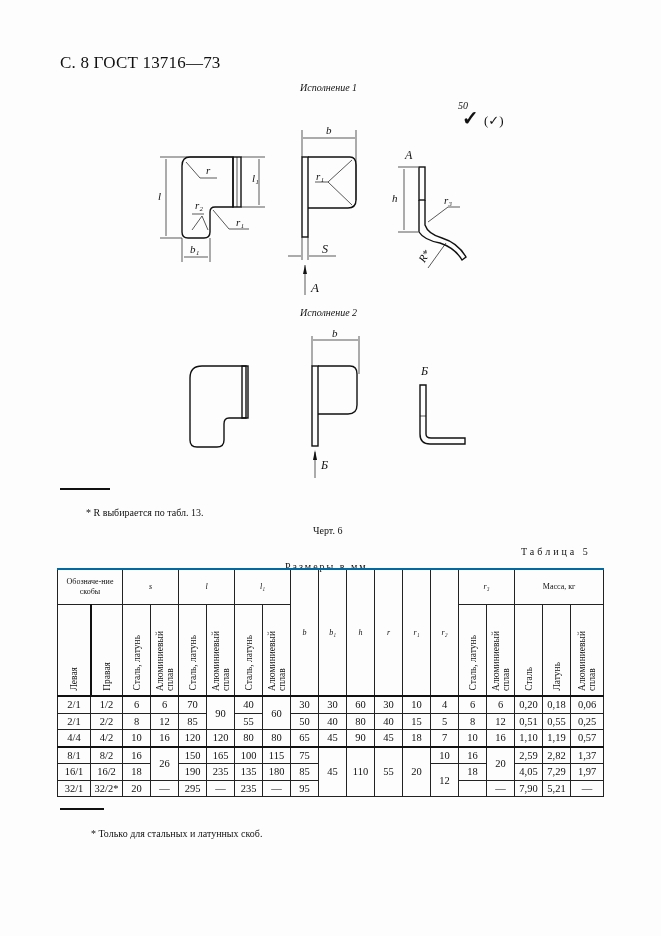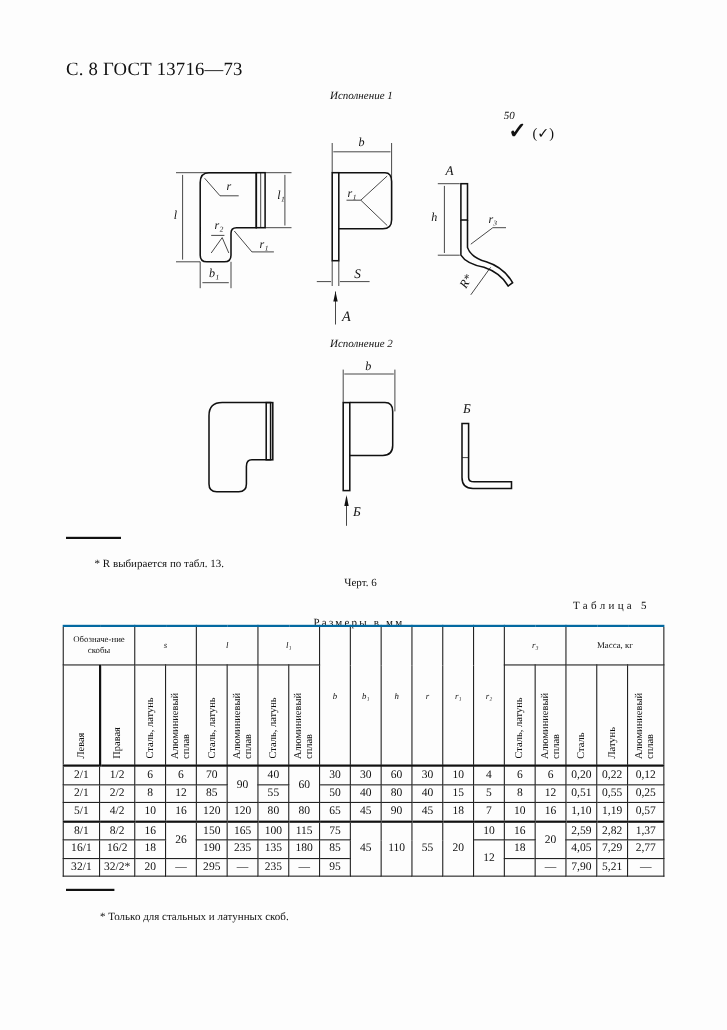--- a/index.html
+++ b/index.html
@@ -193,22 +193,22 @@
       <td rowspan="2">60</td>
       <td>30</td>
       <td>30</td>
       <td>60</td>
       <td>30</td>
       <td>10</td>
       <td>4</td>
       <td>6</td>
       <td>6</td>
       <td>0,20</td>
-      <td>0,22</td>
-      <td>0,12</td>
+      <td>0,18</td>
+      <td>0,06</td>
     </tr>
 
     <tr>
       <td>2/1</td>
       <td>2/2</td>
       <td>8</td>
       <td>12</td>
       <td>85</td>
       <td>55</td>
       <td>50</td>
@@ -218,21 +218,21 @@
       <td>15</td>
       <td>5</td>
       <td>8</td>
       <td>12</td>
       <td>0,51</td>
       <td>0,55</td>
       <td>0,25</td>
     </tr>
 
     <tr>
-      <td>5/1</td>
+      <td>4/4</td>
       <td>4/2</td>
       <td>10</td>
       <td>16</td>
       <td>120</td>
       <td>120</td>
       <td>80</td>
       <td>80</td>
       <td>65</td>
       <td>45</td>
       <td>90</td>
@@ -274,21 +274,21 @@
       <td>18</td>
       <td>190</td>
       <td>235</td>
       <td>135</td>
       <td>180</td>
       <td>85</td>
       <td rowspan="2">12</td>
       <td>18</td>
       <td>4,05</td>
       <td>7,29</td>
-      <td>2,77</td>
+      <td>1,97</td>
     </tr>
 
     <tr>
       <td>32/1</td>
       <td>32/2*</td>
       <td>20</td>
       <td>—</td>
       <td>295</td>
       <td>—</td>
       <td>235</td>

